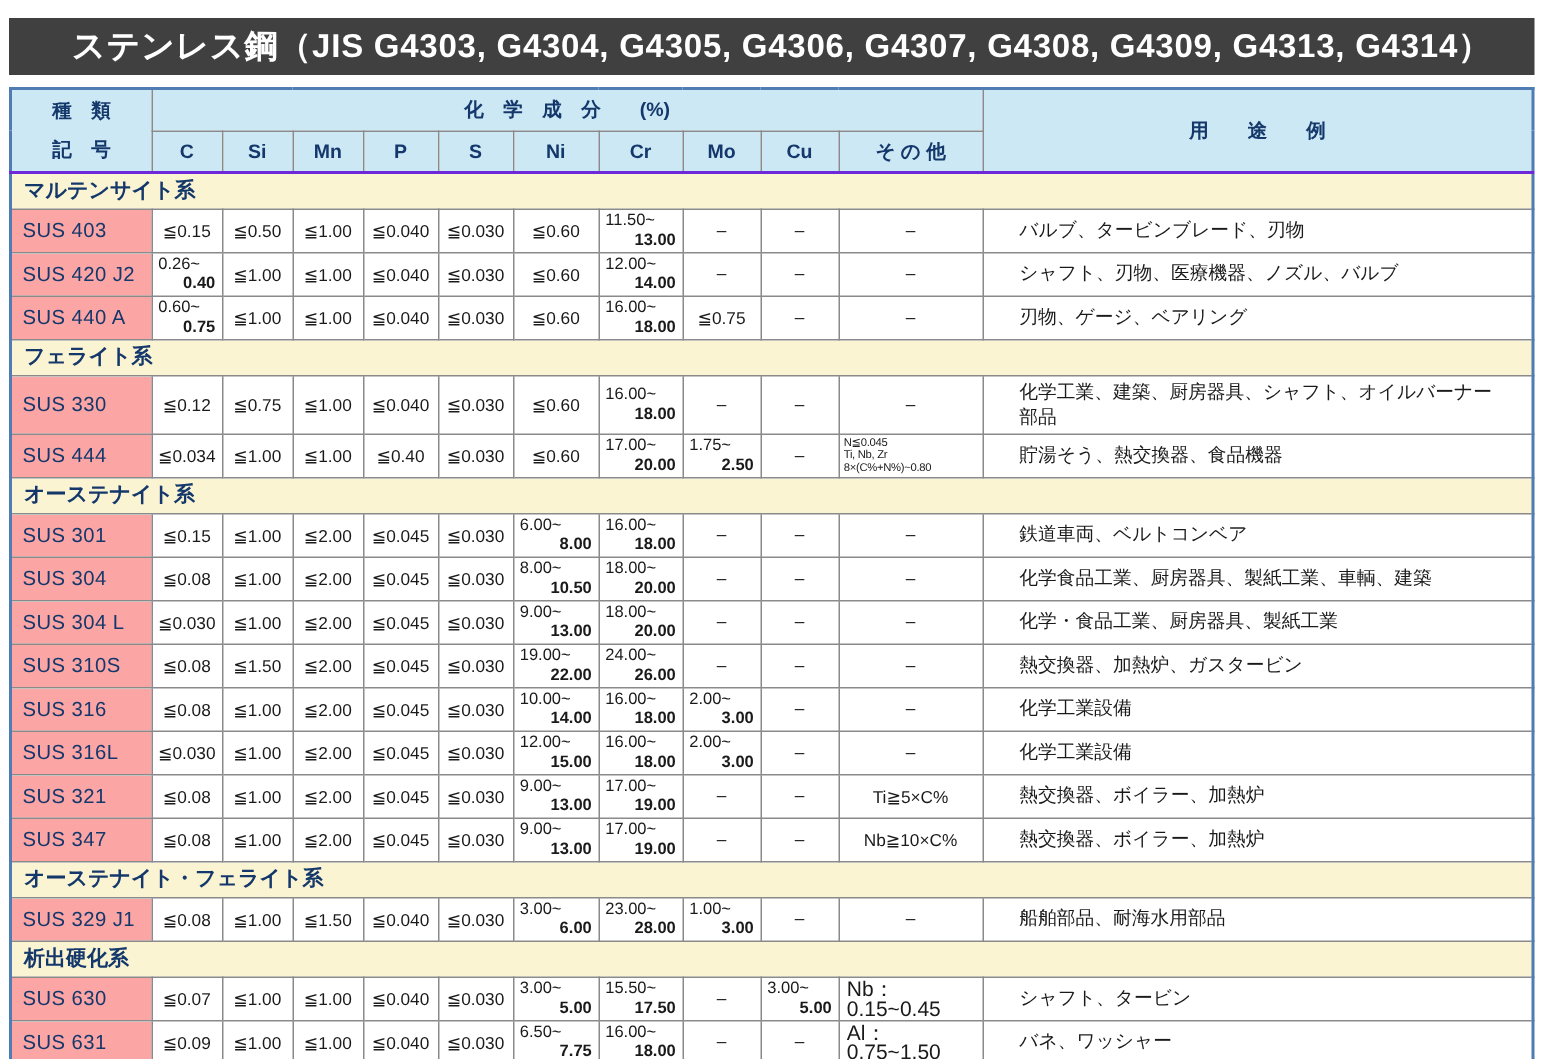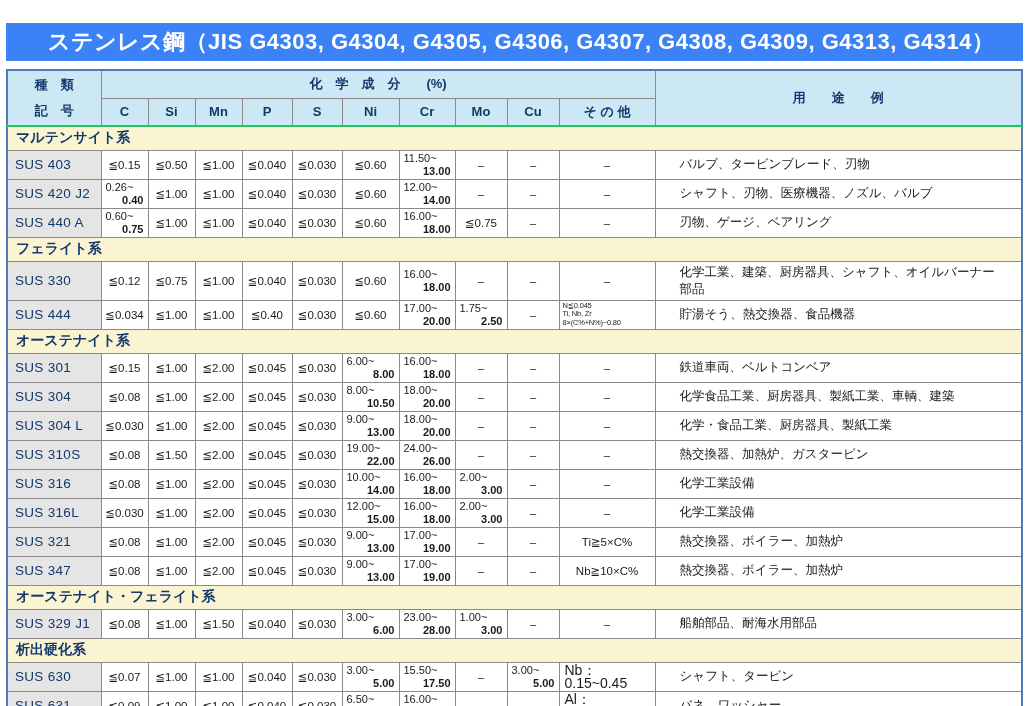--- a/index.html
+++ b/index.html
@@ -2,47 +2,47 @@
 <html><head>
 <meta charset="utf-8">
 <style>
   html,body{margin:0;padding:0;}
   body{
     width:1029px;height:706px;background:#ffffff;
     font-family:"Liberation Sans","DejaVu Sans",sans-serif;
     -webkit-font-smoothing:antialiased;
   }
   .titlebar{
-    margin:23px 6px 0 6px;height:38px;background:#3b82f6;
+    margin:12px 6px 0 6px;height:38px;background:#404040;
     display:flex;align-items:center;box-sizing:border-box;padding-left:42px;
   }
   .titlebar span{
     color:#ffffff;font-size:22px;font-weight:bold;letter-spacing:0.5px;
   }
   table.steel{
     border-collapse:collapse;table-layout:fixed;width:1017px;
     margin:8px 6px 0 6px;border:2px solid #4f7cb2;
   }
   table.steel th, table.steel td{
     border:1px solid #8a8a8a;box-sizing:border-box;overflow:hidden;
   }
   thead th{
     background:#cde8f5;color:#14386b;font-weight:bold;font-size:13px;
   }
   thead tr{height:27px;}
-  thead{border-bottom:2px solid #22c55e;text-align:center;}
+  thead{border-bottom:2px solid #6d28d9;text-align:center;}
   .th-label div{line-height:26px;}
   tr.section{height:24px;}
   tr.section td{
     background:#faf4d2;color:#14386b;font-weight:bold;font-size:14px;
     text-align:left;padding:1px 8px;
   }
   tr.data{height:29px;}
   td.sus{
-    background:#e5e5e5;color:#14386b;font-size:13.5px;
+    background:#fca5a5;color:#14386b;font-size:13.5px;
     text-align:left;padding-left:7px;letter-spacing:0.3px;
   }
   td.val{text-align:center;font-size:11.5px;color:#1a1a1a;}
   td.range div{font-size:11px;line-height:13px;padding:0 3px;color:#1a1a1a;}
   td.range div.rl{text-align:left;}
   td.range div.rr{text-align:right;font-weight:bold;}
   td.multi div{font-size:14px;line-height:13px;padding:0 4px;text-align:left;color:#1a1a1a;}
   td.multi.small div{font-size:7.5px;line-height:8.5px;padding:0 2px;letter-spacing:-0.2px;}
   td.use{text-align:left;font-size:12.5px;padding:2px 24px;color:#1a1a1a;}
 </style>

